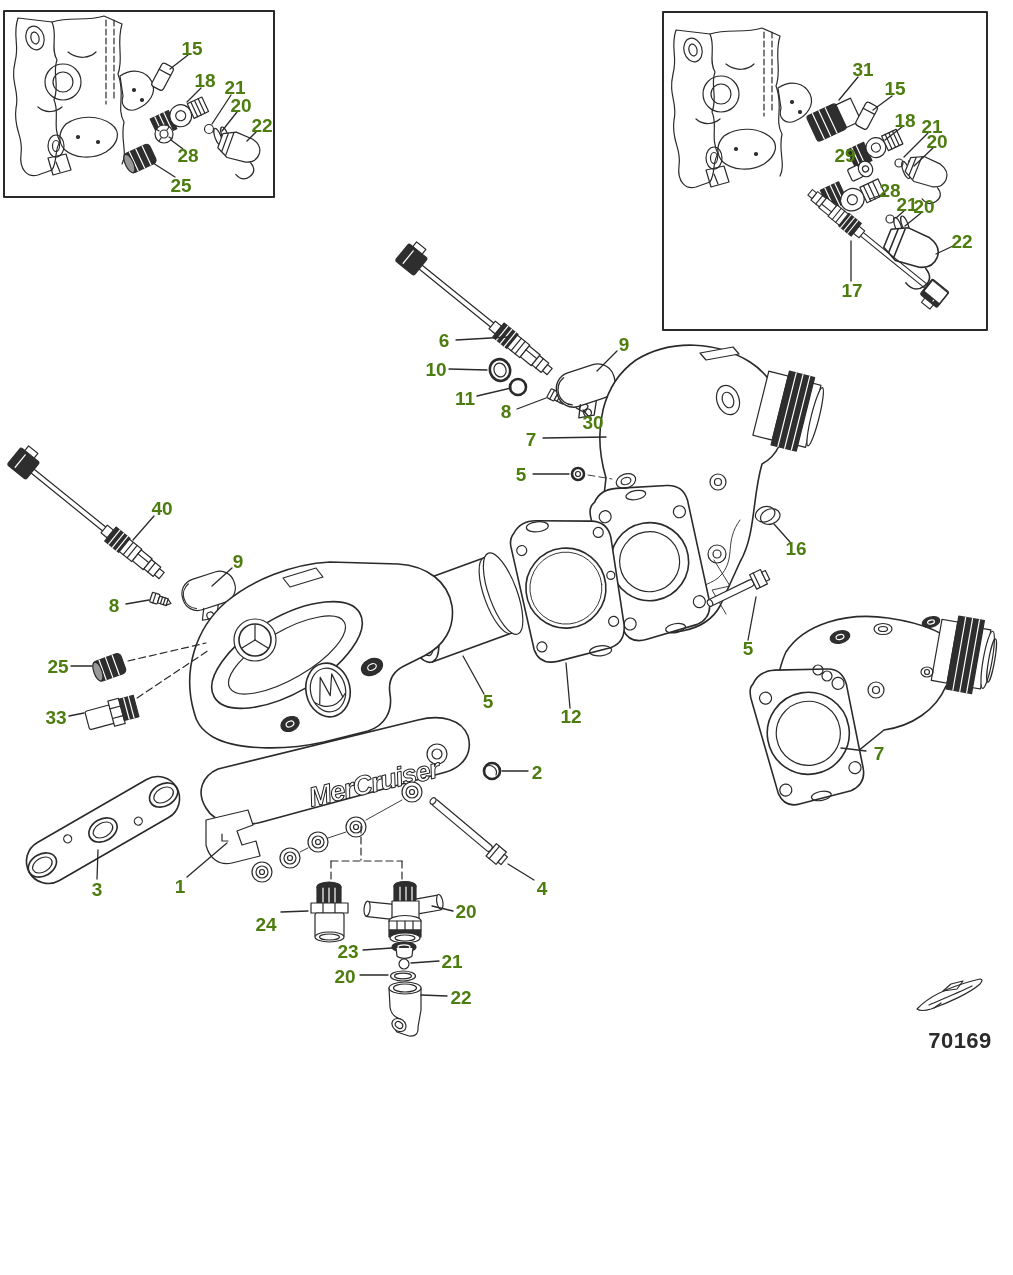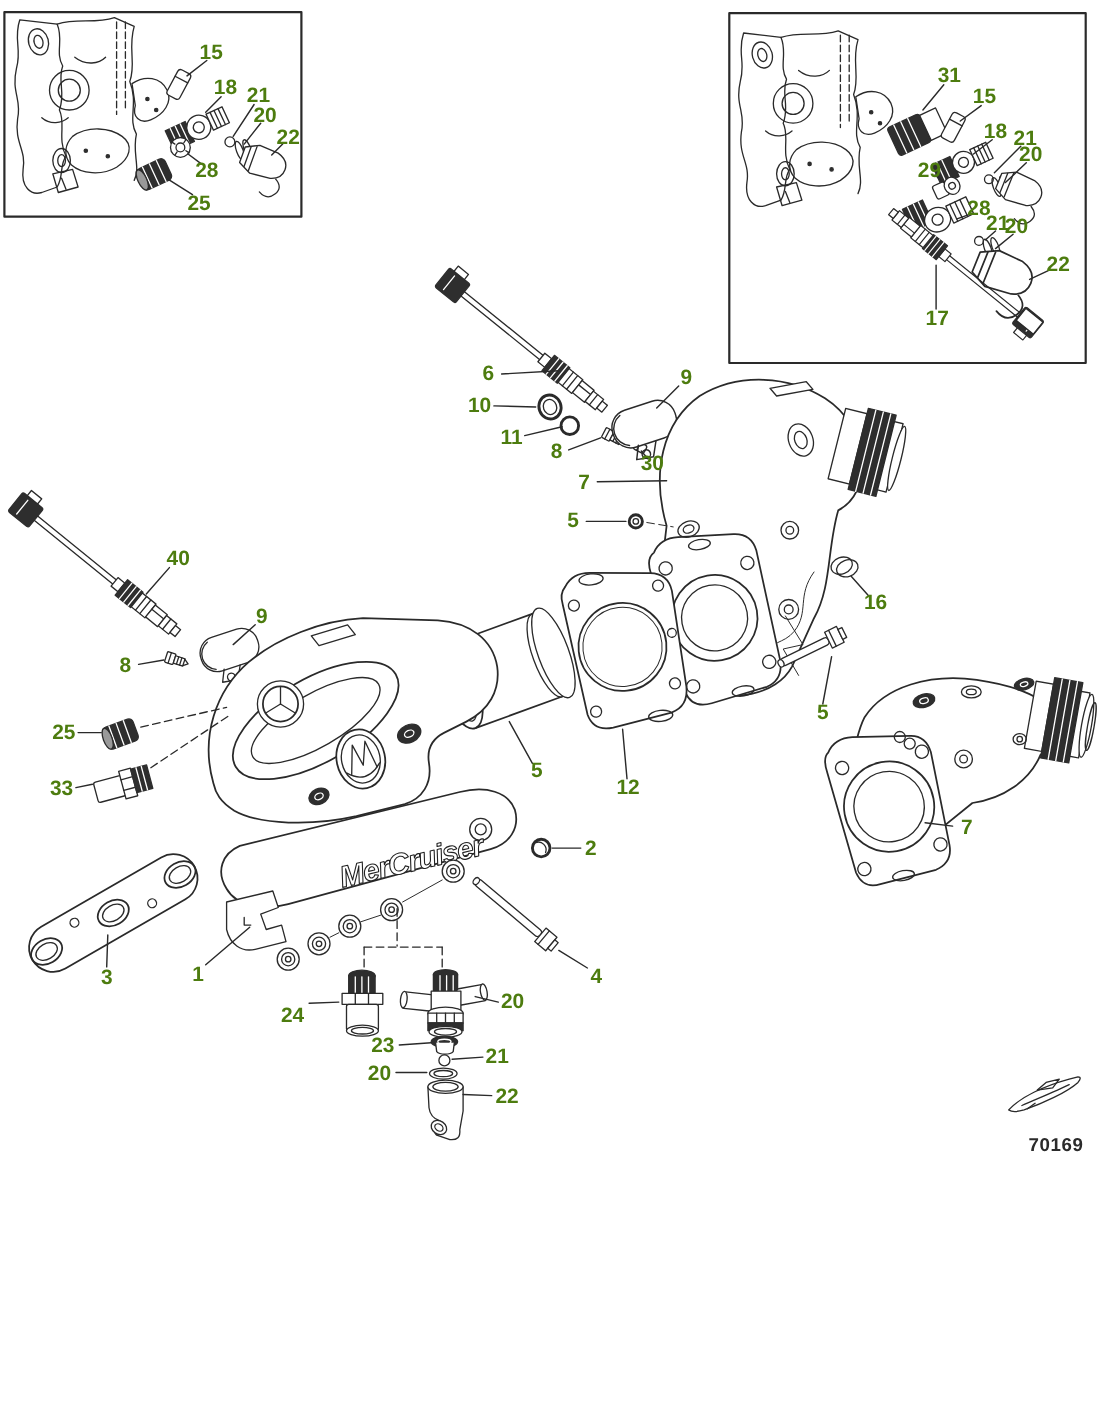--- a/index.html
+++ b/index.html
@@ -15,21 +15,21 @@
   svg.art .thin{stroke-width:0.9;}
   svg.art .ws{stroke:#fff;stroke-width:1.2;}
   svg.art .ld{stroke-width:1.3;}
   svg.art .dsh{stroke-dasharray:7 4;}
   svg.art .dd{stroke-dasharray:6 3;}
   svg.art .k2{stroke-width:2.6;}
   svg.art text.script{font-family:"Liberation Sans",sans-serif;font-style:italic;font-weight:bold;
          font-size:27px;letter-spacing:-1px;fill:#fff;stroke:#222;stroke-width:1;}
   .co{position:absolute;transform:translate(-50%,-50%);font-weight:700;font-size:19px;
       color:#4d7c0f;white-space:nowrap;line-height:1;}
-  .fignum{position:absolute;transform:translate(-50%,-50%);font-weight:700;font-size:17px;
+  .fignum{position:absolute;transform:translate(-50%,-50%);font-weight:700;font-size:22px;
       color:#2b2b2b;letter-spacing:0.5px;}
 </style>
 </head>
 <body>
 
 <div class="stage">
 
 <svg class="art" width="1013" height="1275" viewBox="0 0 1013 1275">
   <defs>
 

